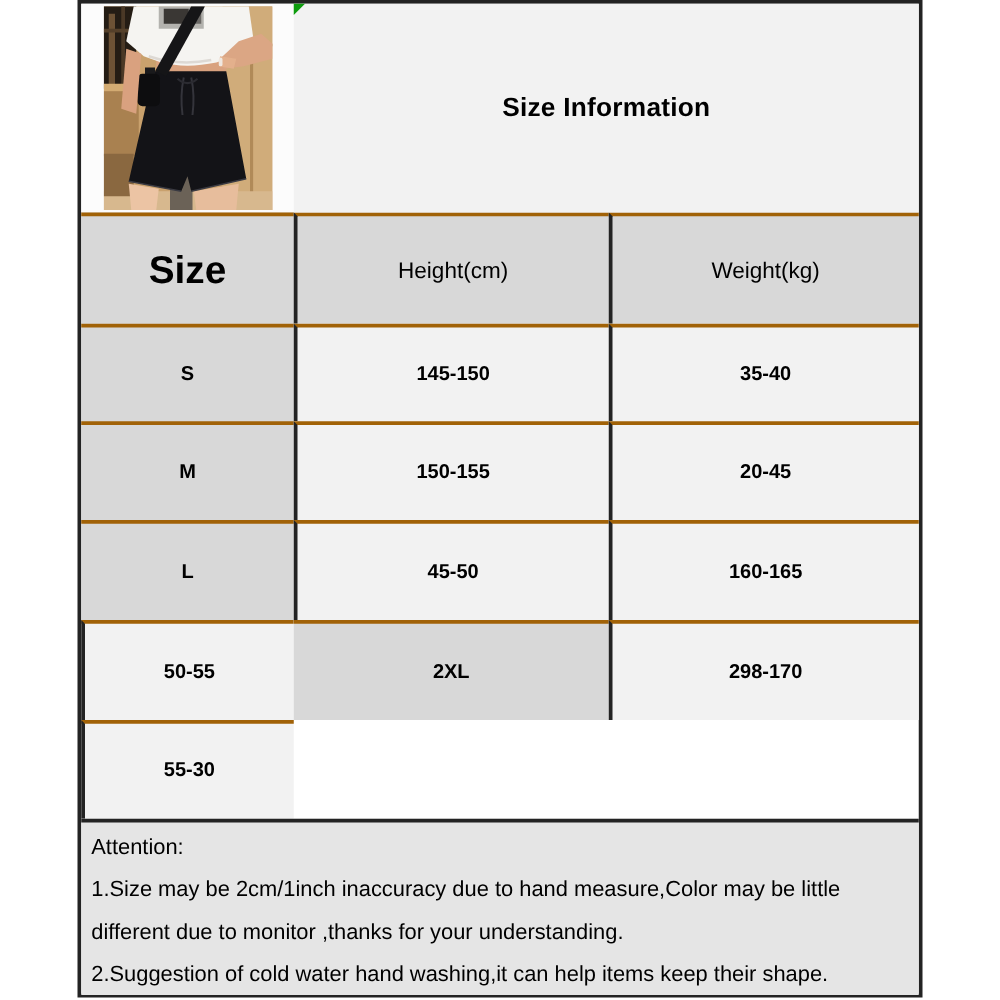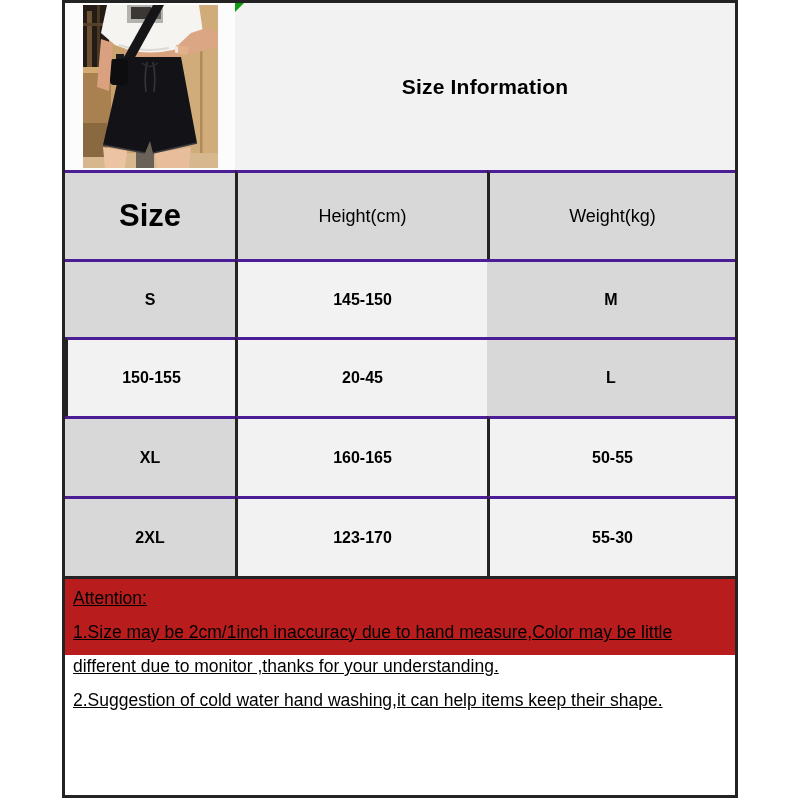--- a/index.html
+++ b/index.html
@@ -19,21 +19,21 @@
     width: 676px; height: 798px;
     border: 3px solid #232323;
     background: #ffffff;
     display: grid;
     grid-template-columns: 170px 252px 1fr;
     grid-template-rows: 167px 89px 78px 79px 80px 80px 79px 1fr;
   }
 
   .cell { display: flex; align-items: center; justify-content: center; }
   .bl { border-left: 3px solid #232323; }
-  .bt { border-top: 3px solid #4c1d95; }
+  .bt { border-top: 3px solid #a16207; }
 
   .img-cell { background: #fcfcfc; }
   .photo-frame { line-height: 0; }
 
   .info-cell { grid-column: 2 / 4; background: #f2f2f2; position: relative; }
   .flag {
     position: absolute; top: 0; left: 0;
     width: 0; height: 0;
     border-top: 9px solid #0d9c0d;
     border-right: 9px solid transparent;
@@ -44,26 +44,25 @@
   .light { background: #f2f2f2; }
 
   .size-head  { font-size: 31px; font-weight: bold; }
   .col-head   { font-size: 18px; font-weight: normal; }
   .size-label { font-size: 16px; font-weight: bold; }
   .value      { font-size: 16px; font-weight: bold; }
 
   .attention {
     grid-column: 1 / 4;
     border-top: 3px solid #232323;
-    background: #b91c1c;
+    background: #e5e5e5;
     padding: 2px 8px 0 8px;
     font-size: 17.5px;
     line-height: 34px;
     text-align: left;
-    text-decoration: underline;
   }
 </style>
 </head>
 <body>
 
 <div class="canvas">
   <div class="size-table">
 
     <div class="cell img-cell">
       <div class="photo-frame">
@@ -122,33 +121,34 @@
       <span class="flag"></span>
       <span class="info-title">Size Information</span>
     </div>
 
     <div class="cell gray bt size-head">Size</div>
     <div class="cell gray bt bl col-head">Height(cm)</div>
     <div class="cell gray bt bl col-head">Weight(kg)</div>
 
     <div class="cell gray bt size-label">S</div>
     <div class="cell light bt bl value">145-150</div>
+    <div class="cell light bt bl value">35-40</div>
 
     <div class="cell gray bt size-label">M</div>
     <div class="cell light bt bl value">150-155</div>
     <div class="cell light bt bl value">20-45</div>
 
     <div class="cell gray bt size-label">L</div>
+    <div class="cell light bt bl value">45-50</div>
 
-    <div class="cell gray bt size-label">XL</div>
     <div class="cell light bt bl value">160-165</div>
     <div class="cell light bt bl value">50-55</div>
 
     <div class="cell gray bt size-label">2XL</div>
-    <div class="cell light bt bl value">123-170</div>
+    <div class="cell light bt bl value">298-170</div>
     <div class="cell light bt bl value">55-30</div>
 
     <div class="attention">
       <div>Attention:</div>
       <div>1.Size may be 2cm/1inch inaccuracy due to hand measure,Color may be little different due to monitor ,thanks for your understanding.</div>
       <div>2.Suggestion of cold water hand washing,it can help items keep their shape.</div>
     </div>
 
   </div>
 </div>

